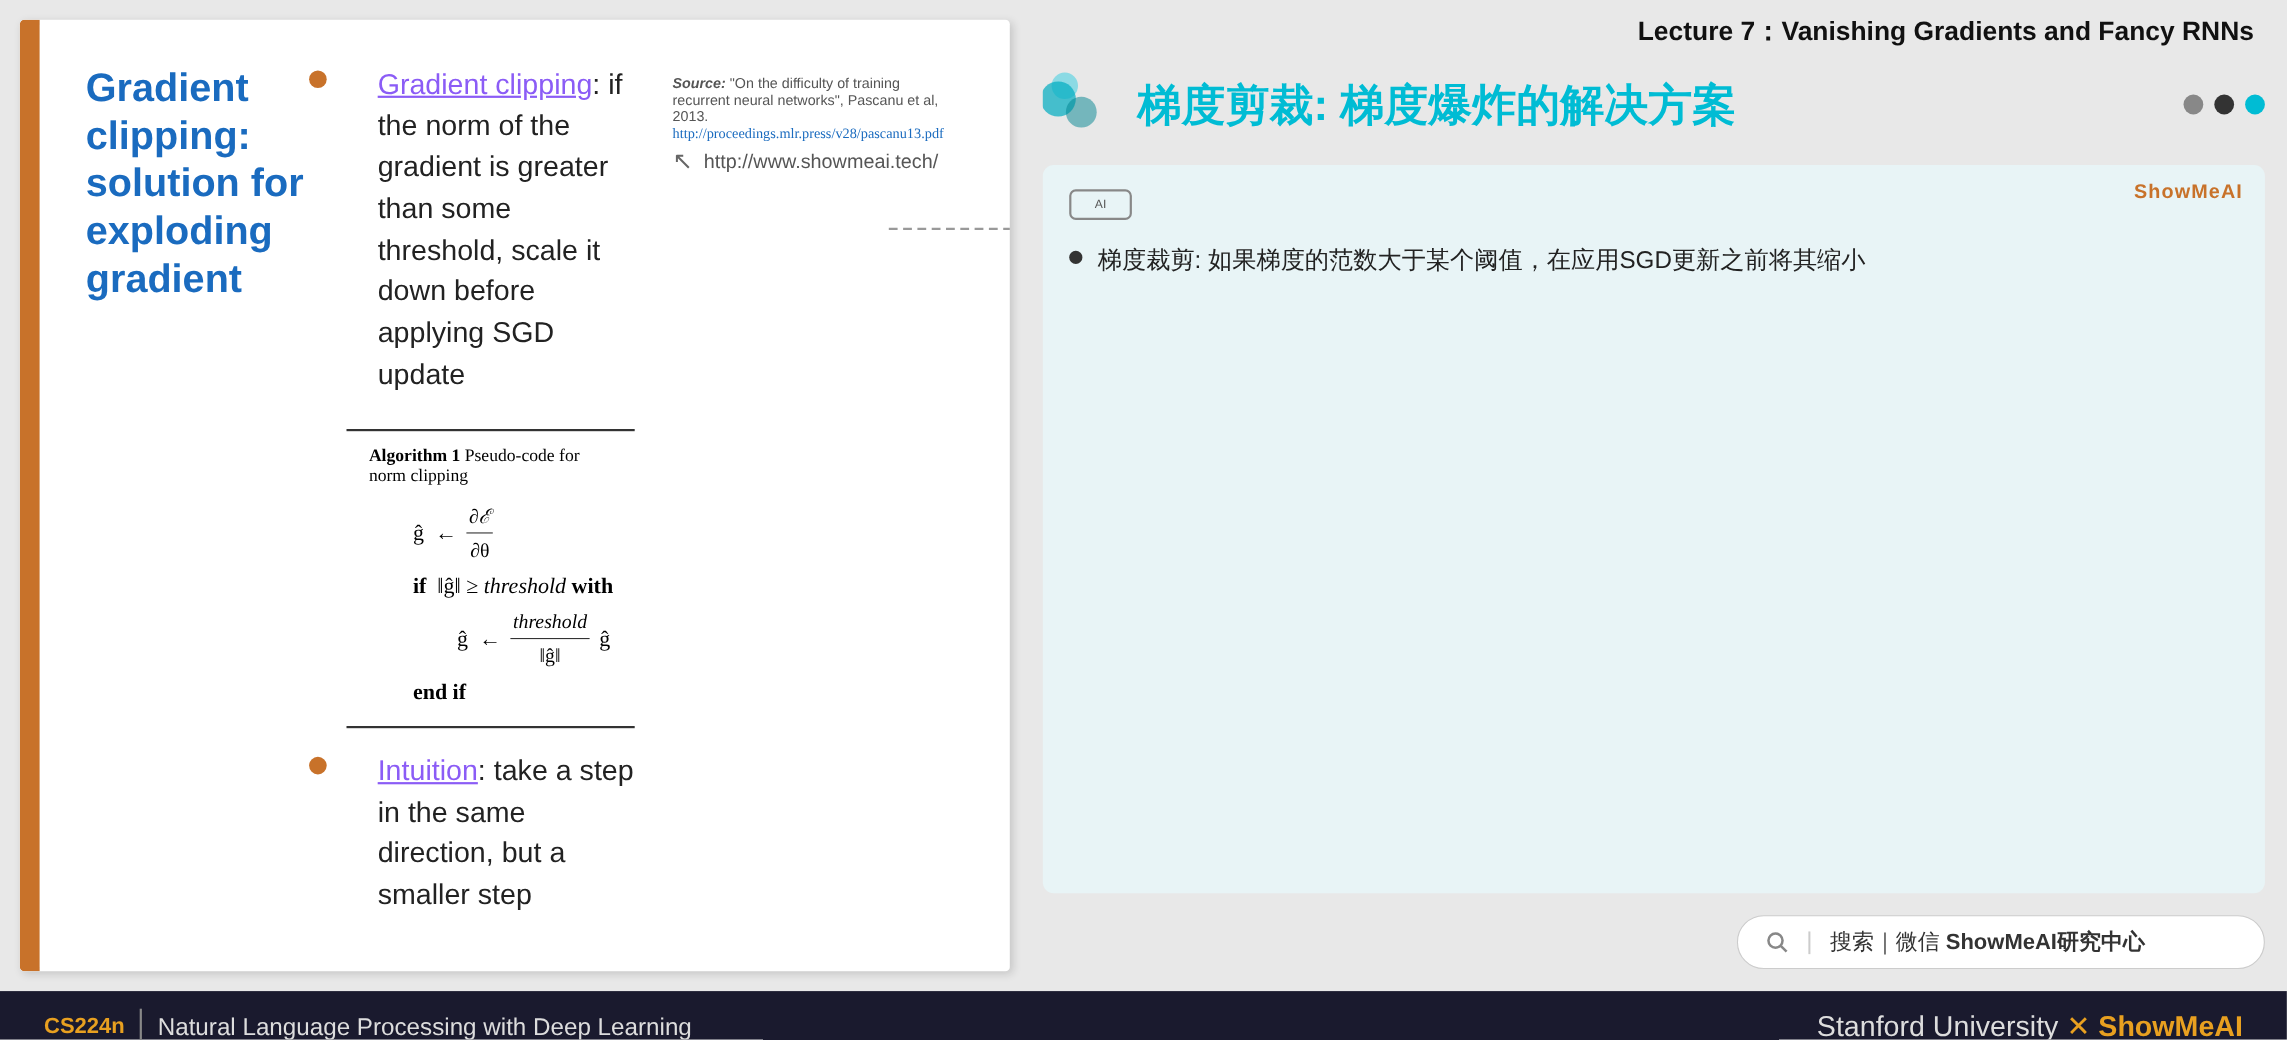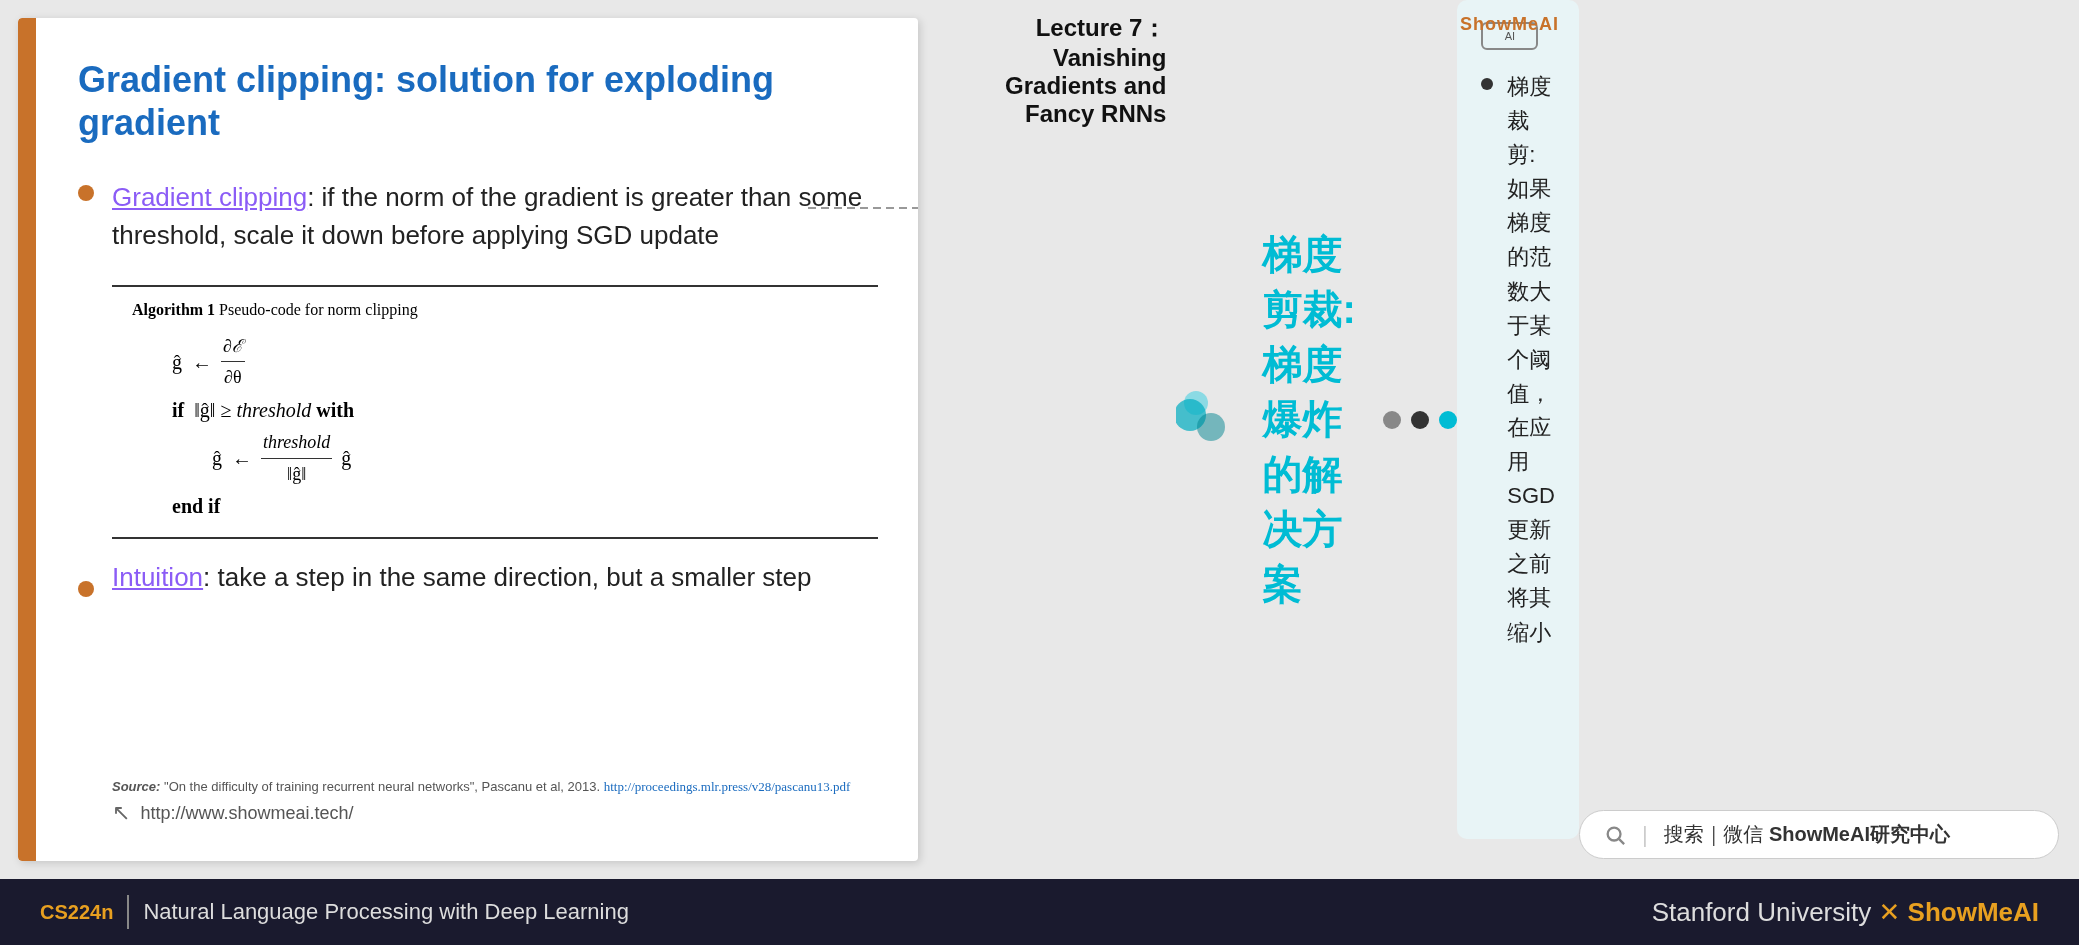--- a/index.html
+++ b/index.html
@@ -41,39 +41,40 @@
       width: 18px;
       background: #c8722a;
       border-radius: 4px 0 0 4px;
     }
 
     .slide-inner {
       margin-left: 30px;
       padding: 40px 40px 20px 30px;
       flex: 1;
       display: flex;
-      flex-direction: column;
+      flex-direction: row;
     }
 
     .slide-title {
       font-size: 36px;
       font-weight: 800;
       color: #1a6bbf;
       margin-bottom: 35px;
       line-height: 1.2;
     }
 
     .slide-bullets {
       flex: 1;
     }
 
     .bullet-item {
       display: flex;
       align-items: flex-start;
       margin-bottom: 30px;
+      gap: 28px;
     }
 
     .bullet-dot {
       width: 16px;
       height: 16px;
       border-radius: 50%;
       background: #c8722a;
       margin-top: 6px;
       margin-right: 18px;
       flex-shrink: 0;
@@ -179,21 +180,21 @@
 
     .cursor-icon {
       font-size: 22px;
       color: #666;
     }
 
     
     .right-panel {
       flex: 1;
       display: flex;
-      flex-direction: row;
+      flex-direction: column;
       padding: 0 20px 20px 30px;
     }
 
     .lecture-header {
       padding: 12px 0 16px 0;
       font-size: 24px;
       font-weight: bold;
       color: #111;
       text-align: right;
       padding-right: 10px;
@@ -436,21 +437,21 @@
               <span class="frac-den">‖ĝ‖</span>
             </span>
             <span>&nbsp;ĝ</span>
           </div>
 
           <div class="algo-line indent">
             <span class="algo-bold">end if</span>
           </div>
         </div>
 
-        <div class="bullet-item" style="margin-top:18px;align-items:flex-end;">
+        <div class="bullet-item" style="margin-top:18px;">
           <div class="bullet-dot"></div>
           <div class="bullet-text">
             <span class="underline-link">Intuition</span><span>: take a step in the same direction, but a smaller step</span>
           </div>
         </div>
 
       </div>
 
       <div class="slide-footer">
         <div>

